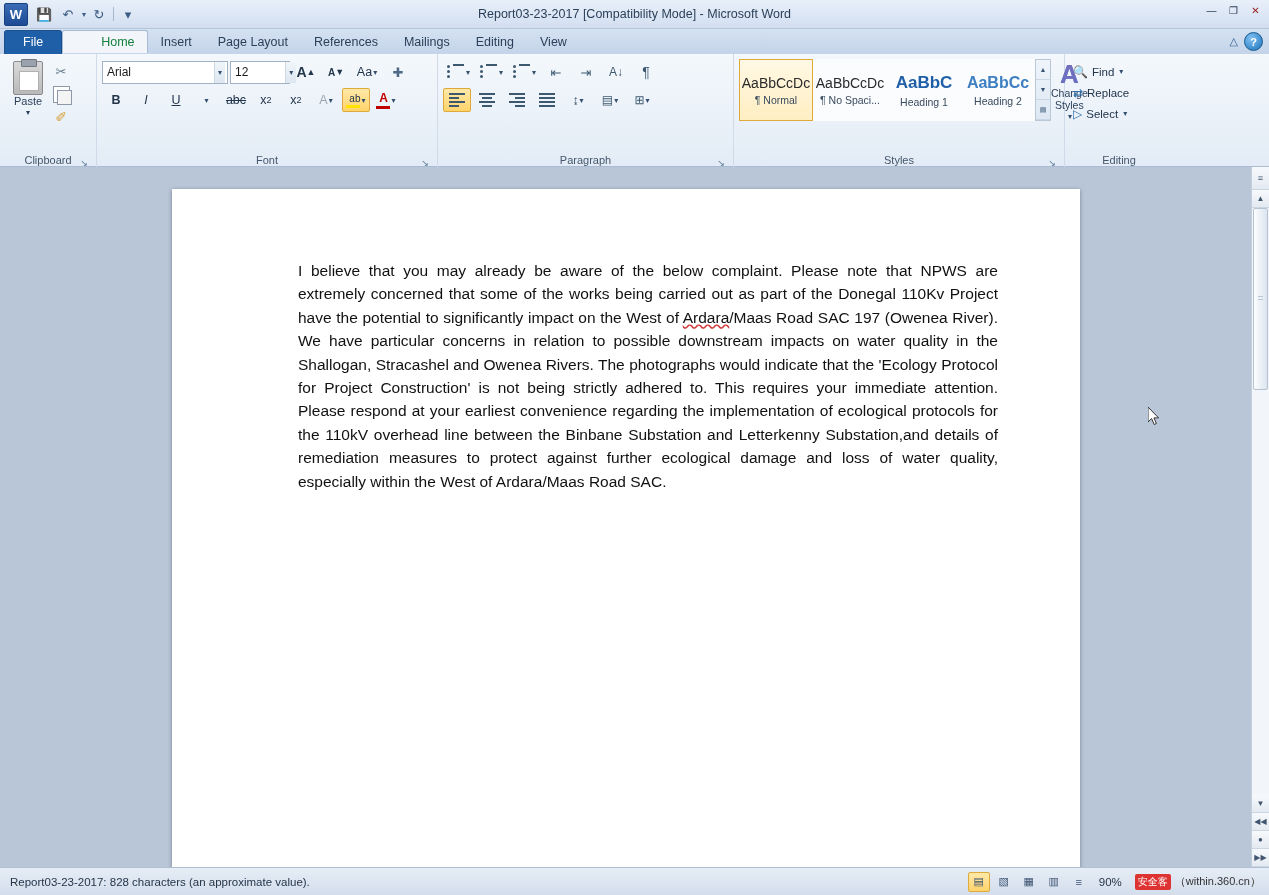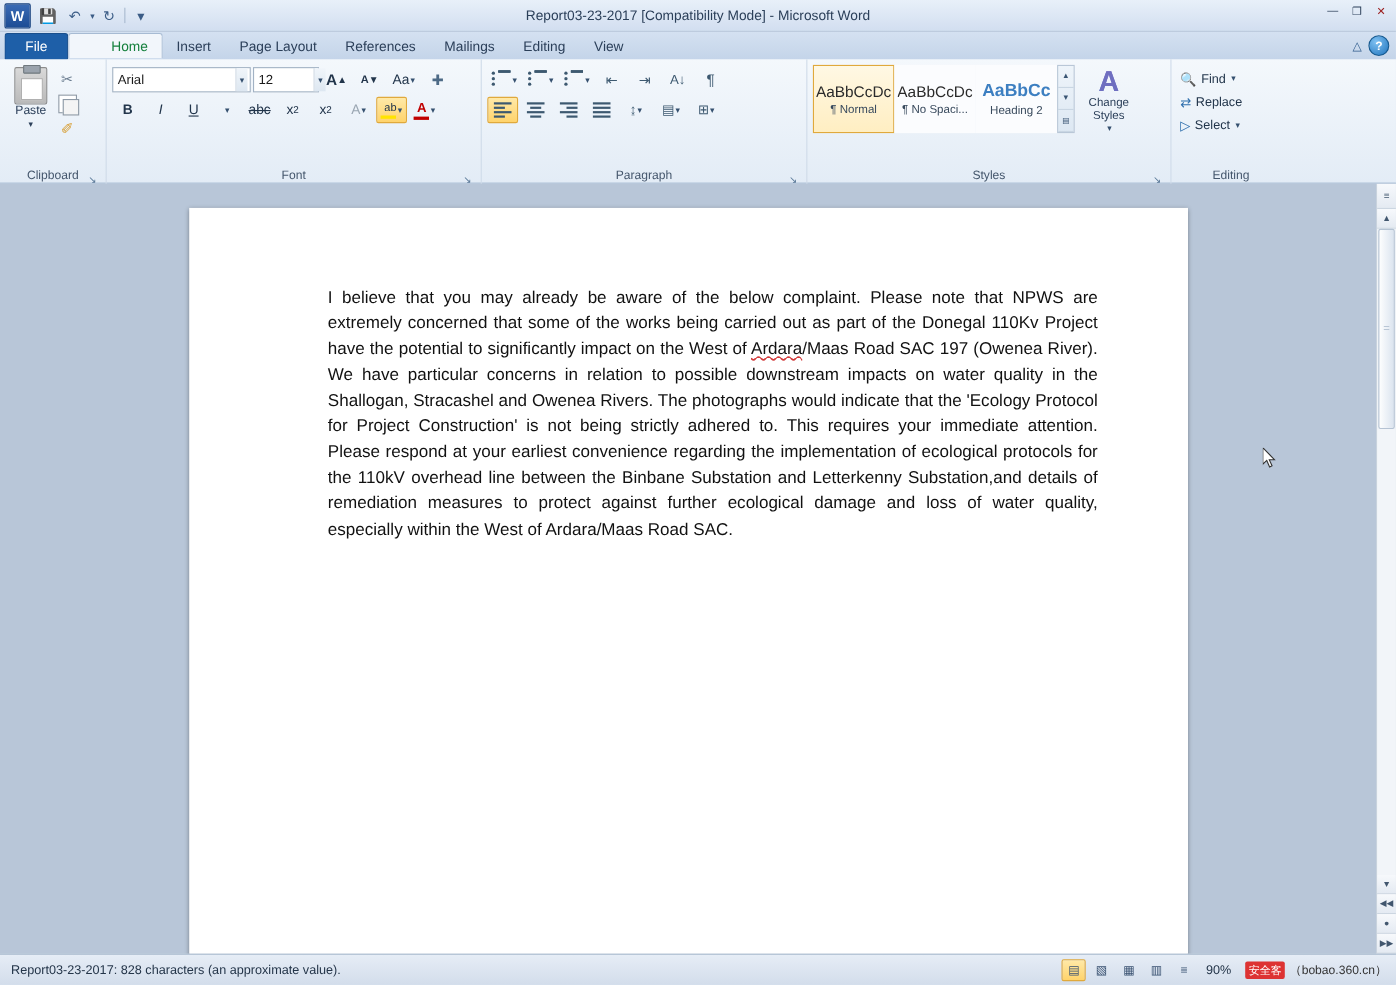--- a/index.html
+++ b/index.html
@@ -784,20 +784,24 @@
         <div class="style-gallery">
           <div class="style-item sel">
             <span class="style-preview">AaBbCcDc</span>
             <span class="style-name">¶ Normal</span>
           </div>
           <div class="style-item">
             <span class="style-preview">AaBbCcDc</span>
             <span class="style-name">¶ No Spaci...</span>
           </div>
           <div class="style-item">
+            <span class="style-preview h1">AaBbC</span>
+            <span class="style-name">Heading 1</span>
+          </div>
+          <div class="style-item">
             <span class="style-preview h2">AaBbCc</span>
             <span class="style-name">Heading 2</span>
           </div>
           <div class="gallery-scroll">
             <div>▲</div>
             <div>▼</div>
             <div>▤</div>
           </div>
         </div>
         <div class="change-styles">
@@ -863,17 +867,17 @@
     <div class="status-text">Report03-23-2017: 828 characters (an approximate value).</div>
     <div class="view-btns">
       <div class="view-btn active">▤</div>
       <div class="view-btn">▧</div>
       <div class="view-btn">▦</div>
       <div class="view-btn">▥</div>
       <div class="view-btn">≡</div>
       <div class="zoom-label">90%</div>
       <div class="watermark">
         <span class="wm-badge">安全客</span>
-        <span>（bobao.360.cn）</span>
+        <span>（within.360.cn）</span>
       </div>
     </div>
   </div>
 </div>
 
 </body></html>

